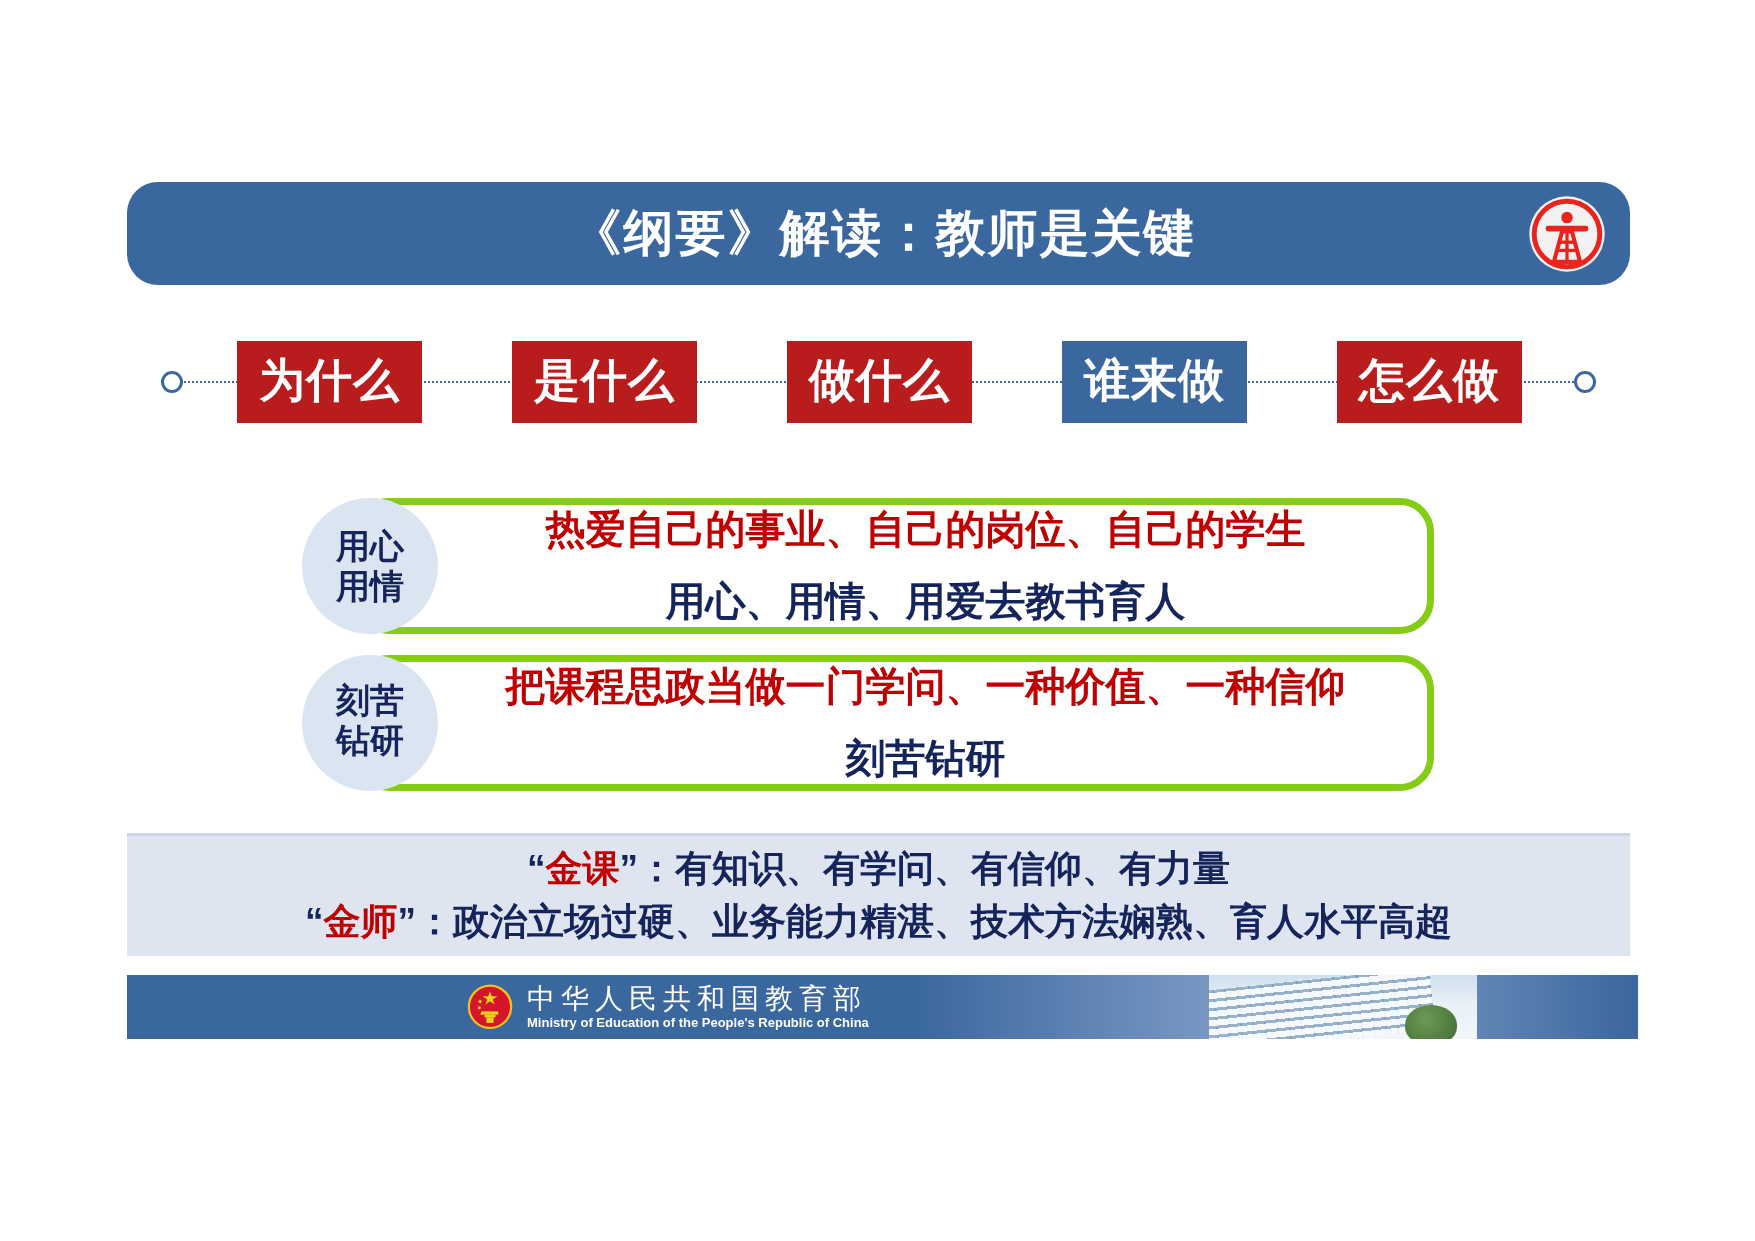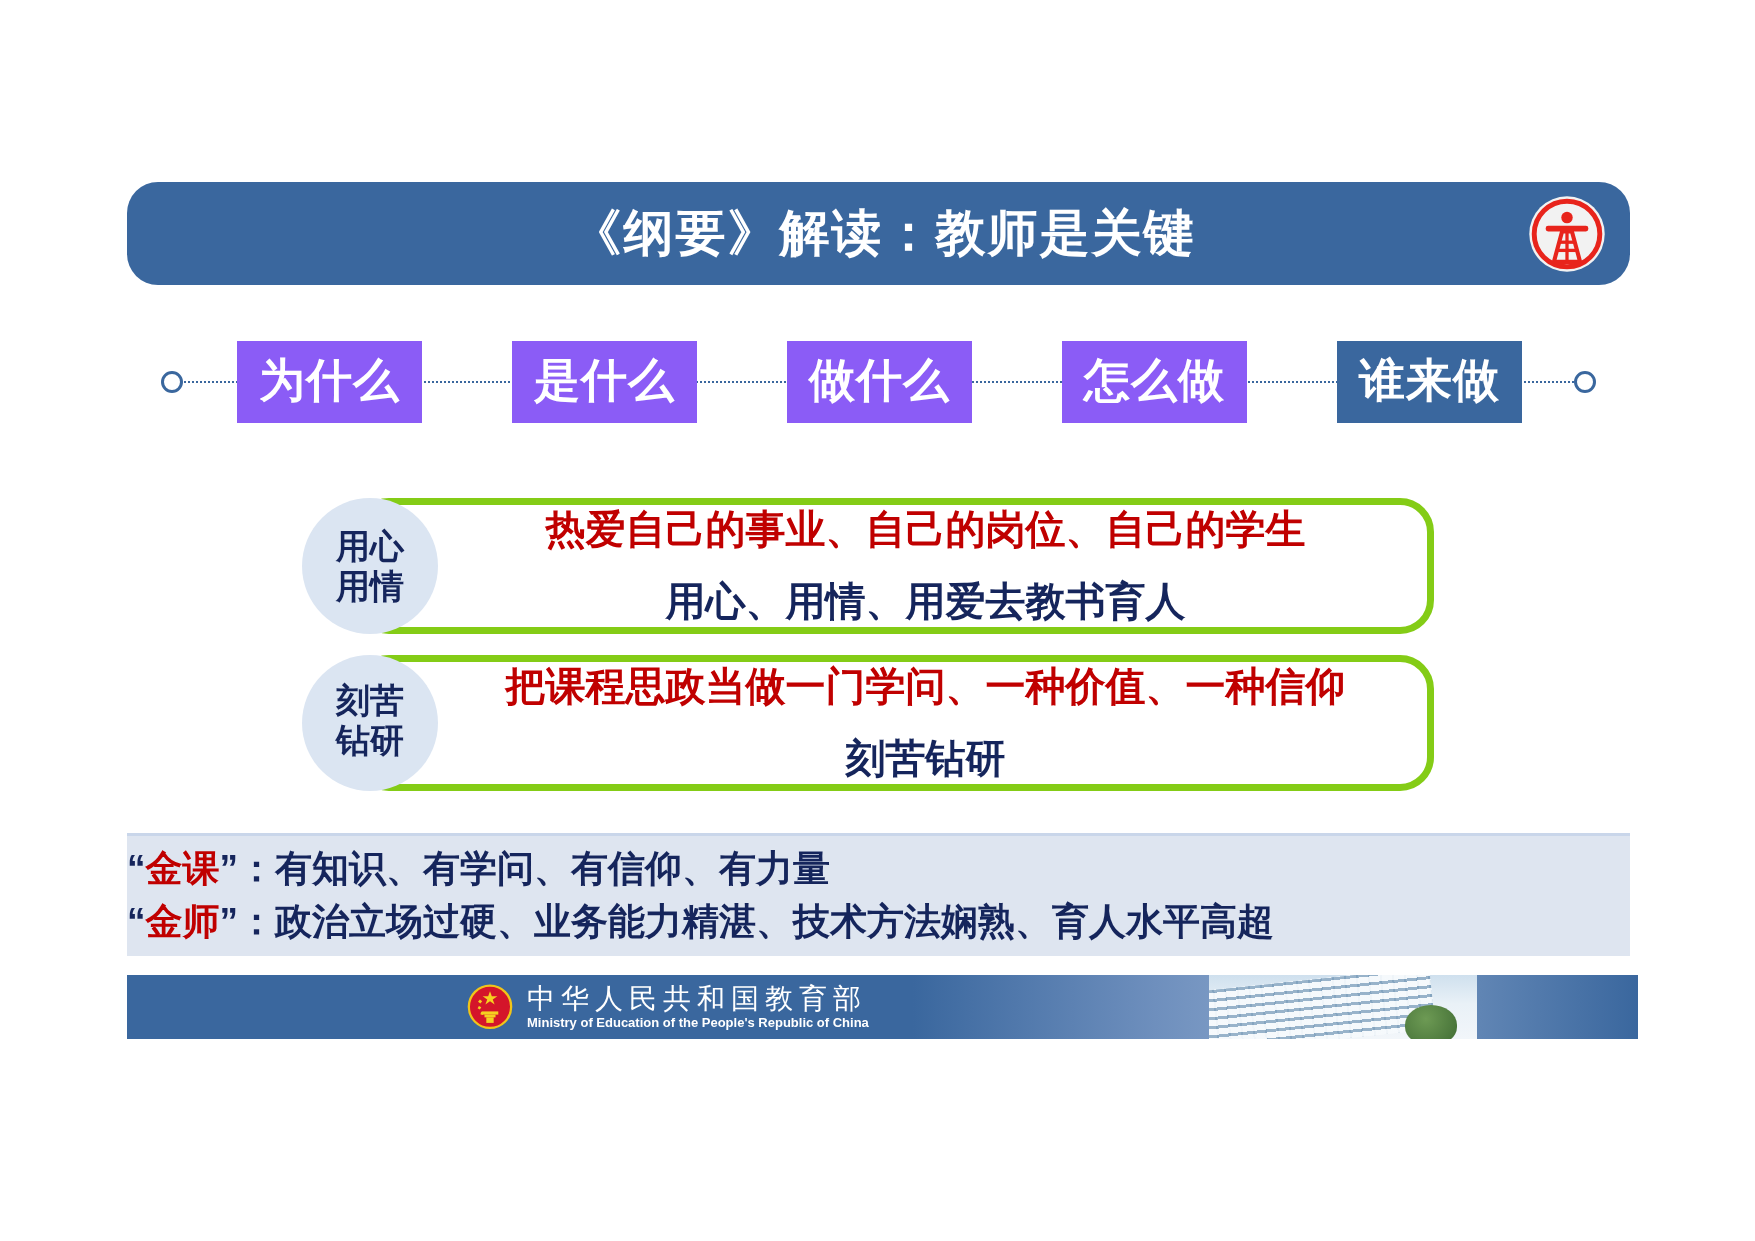--- a/index.html
+++ b/index.html
@@ -88,21 +88,21 @@
     position: absolute;
     left: 110px;
     right: 108px;
     top: 0;
     bottom: 0;
     display: flex;
     align-items: center;
     justify-content: space-between;
   }
   .step {
-    background: #8b5cf6;
+    background: #b91c1c;
     color: #ffffff;
     font-size: 46px;
     font-weight: bold;
     padding: 16px 22px 20px 22px;
     line-height: 1;
     white-space: nowrap;
     letter-spacing: 1px;
   }
   .step.active {
     background: #3a679e;
@@ -162,21 +162,21 @@
     position: absolute;
     left: 127px;
     top: 833px;
     width: 1503px;
     height: 123px;
     background: #dee5f0;
     border-top: 3px solid #c9d6ea;
     box-sizing: border-box;
     display: flex;
     flex-direction: column;
-    align-items: flex-start;
+    align-items: center;
     justify-content: center;
   }
   .summary-line {
     white-space: nowrap;
     font-size: 37px;
     font-weight: bold;
     color: #15255c;
     line-height: 1.42;
     letter-spacing: 0px;
   }
@@ -277,22 +277,22 @@
   </div>
 
   <div class="steps-row">
     <div class="steps-line"></div>
     <div class="end-dot left"></div>
     <div class="end-dot right"></div>
     <div class="steps-inner">
       <div class="step">为什么</div>
       <div class="step">是什么</div>
       <div class="step">做什么</div>
+      <div class="step active">谁来做</div>
       <div class="step">怎么做</div>
-      <div class="step active">谁来做</div>
     </div>
   </div>
 
   <div class="card c1">
     <div class="card-line line-red">热爱自己的事业、自己的岗位、自己的学生</div>
     <div class="card-line line-navy">用心、用情、用爱去教书育人</div>
   </div>
   <div class="badge b1">
     <span>用心</span>
     <span>用情</span>

